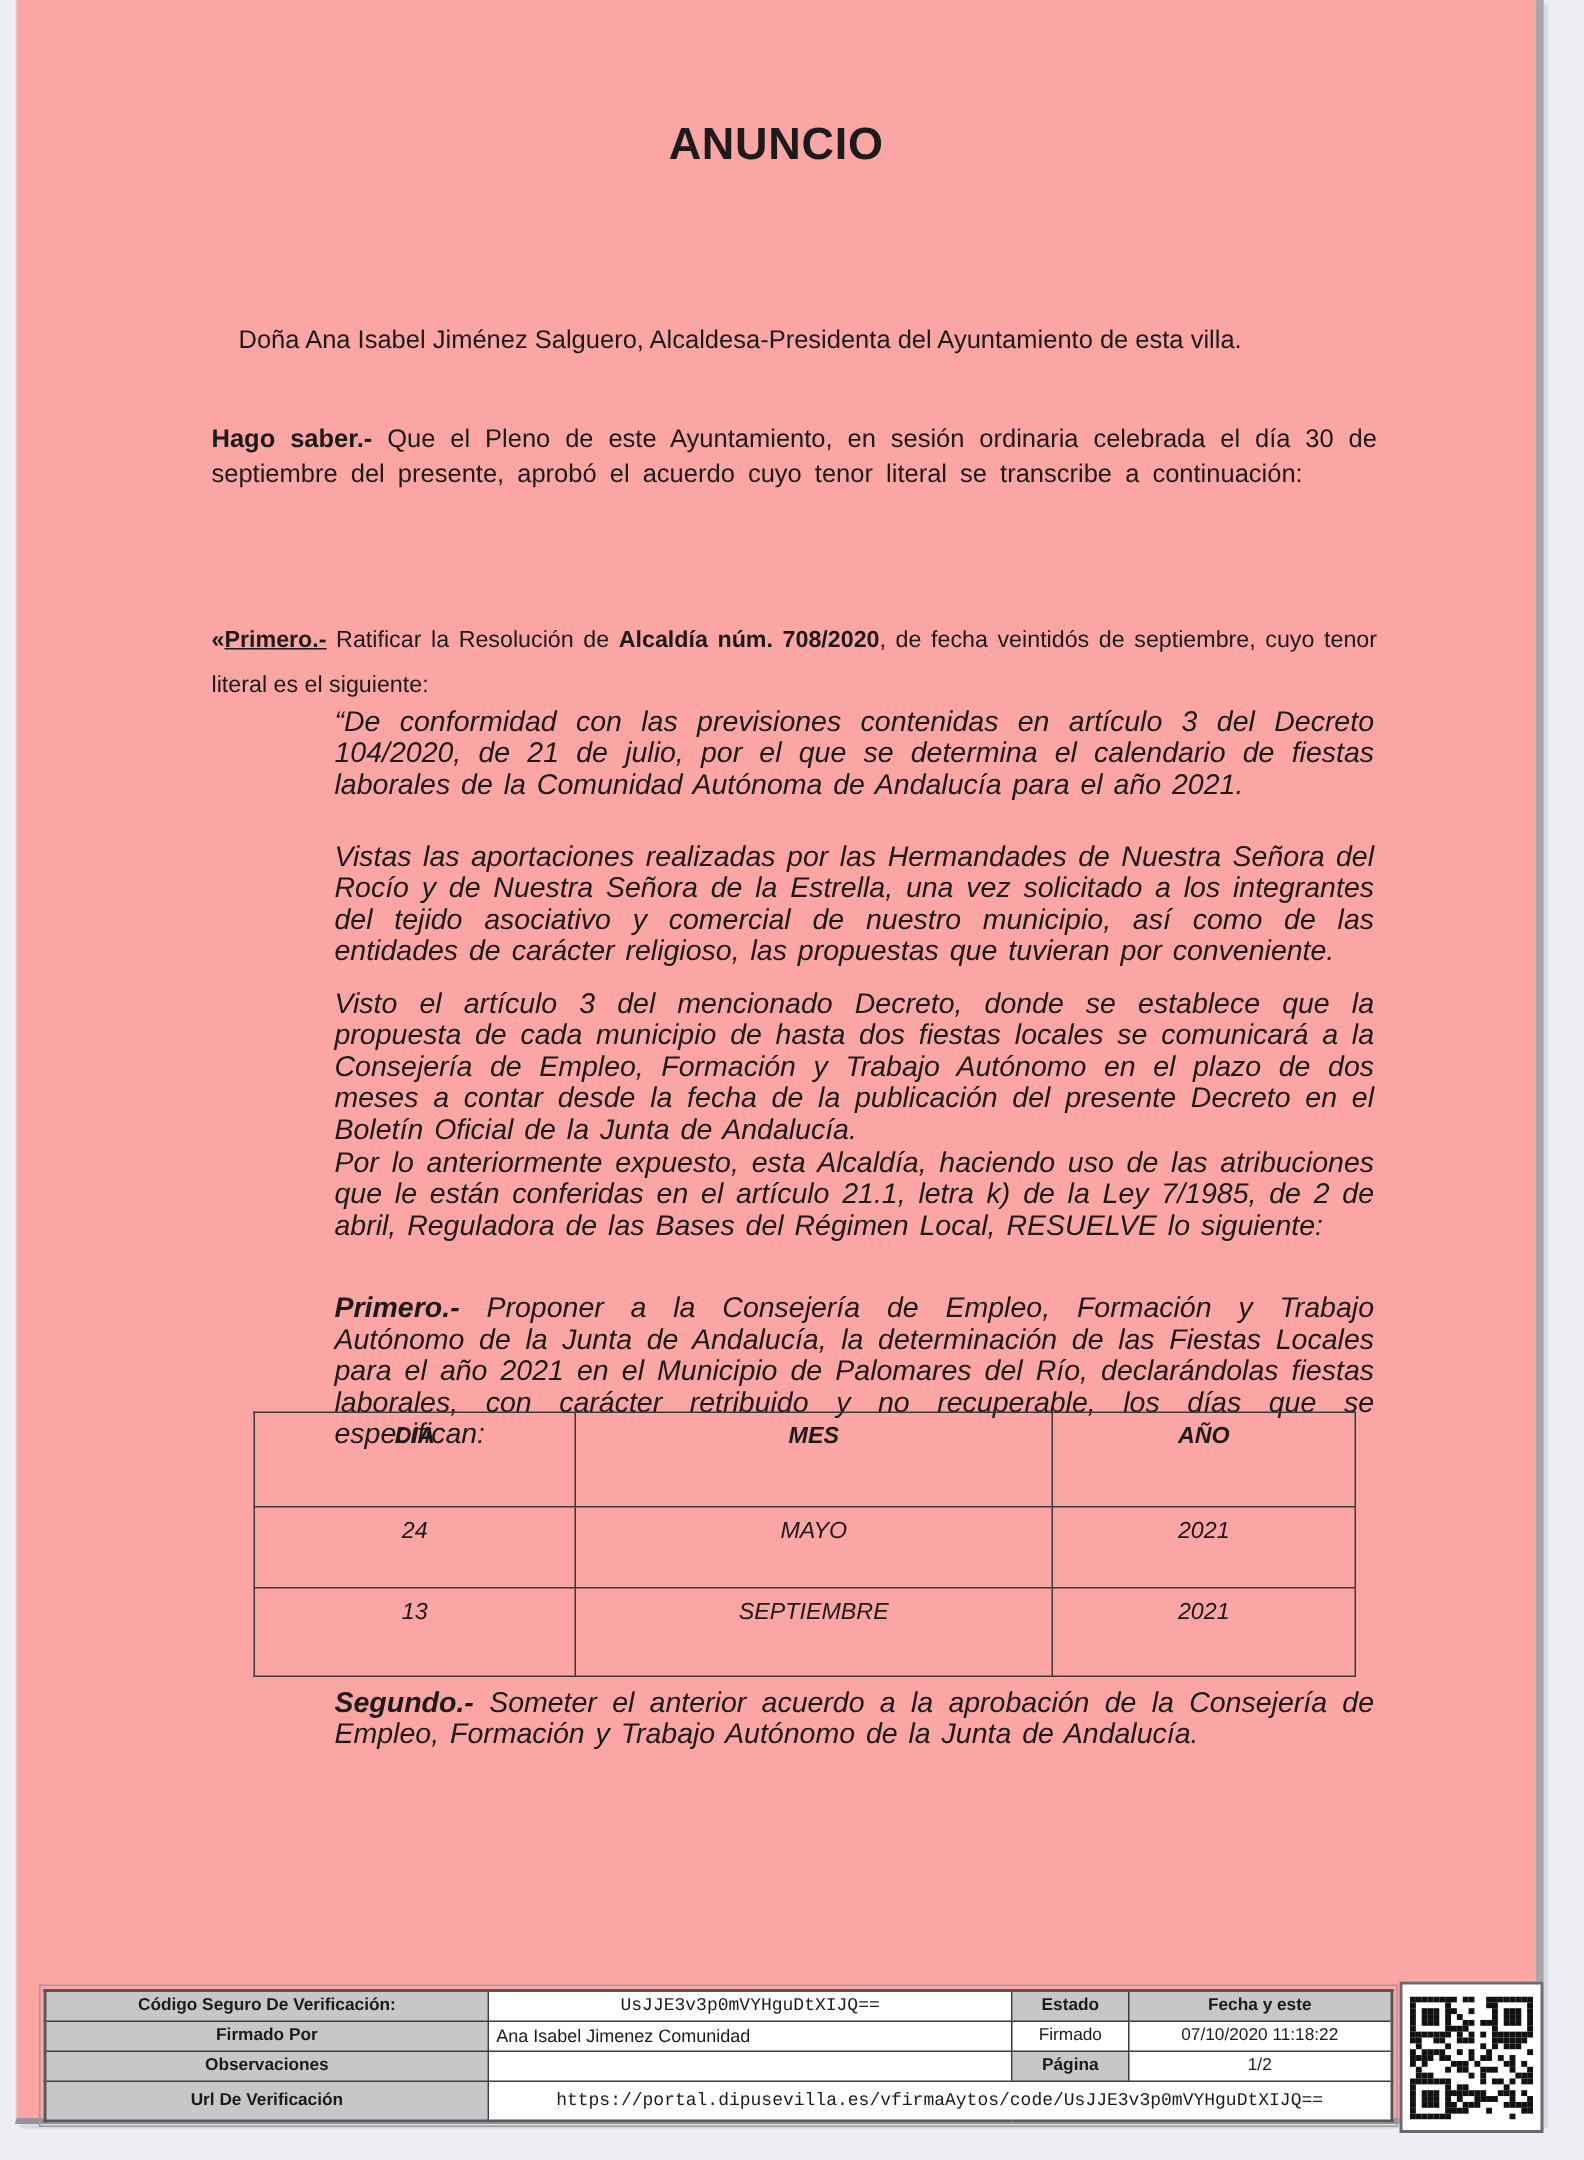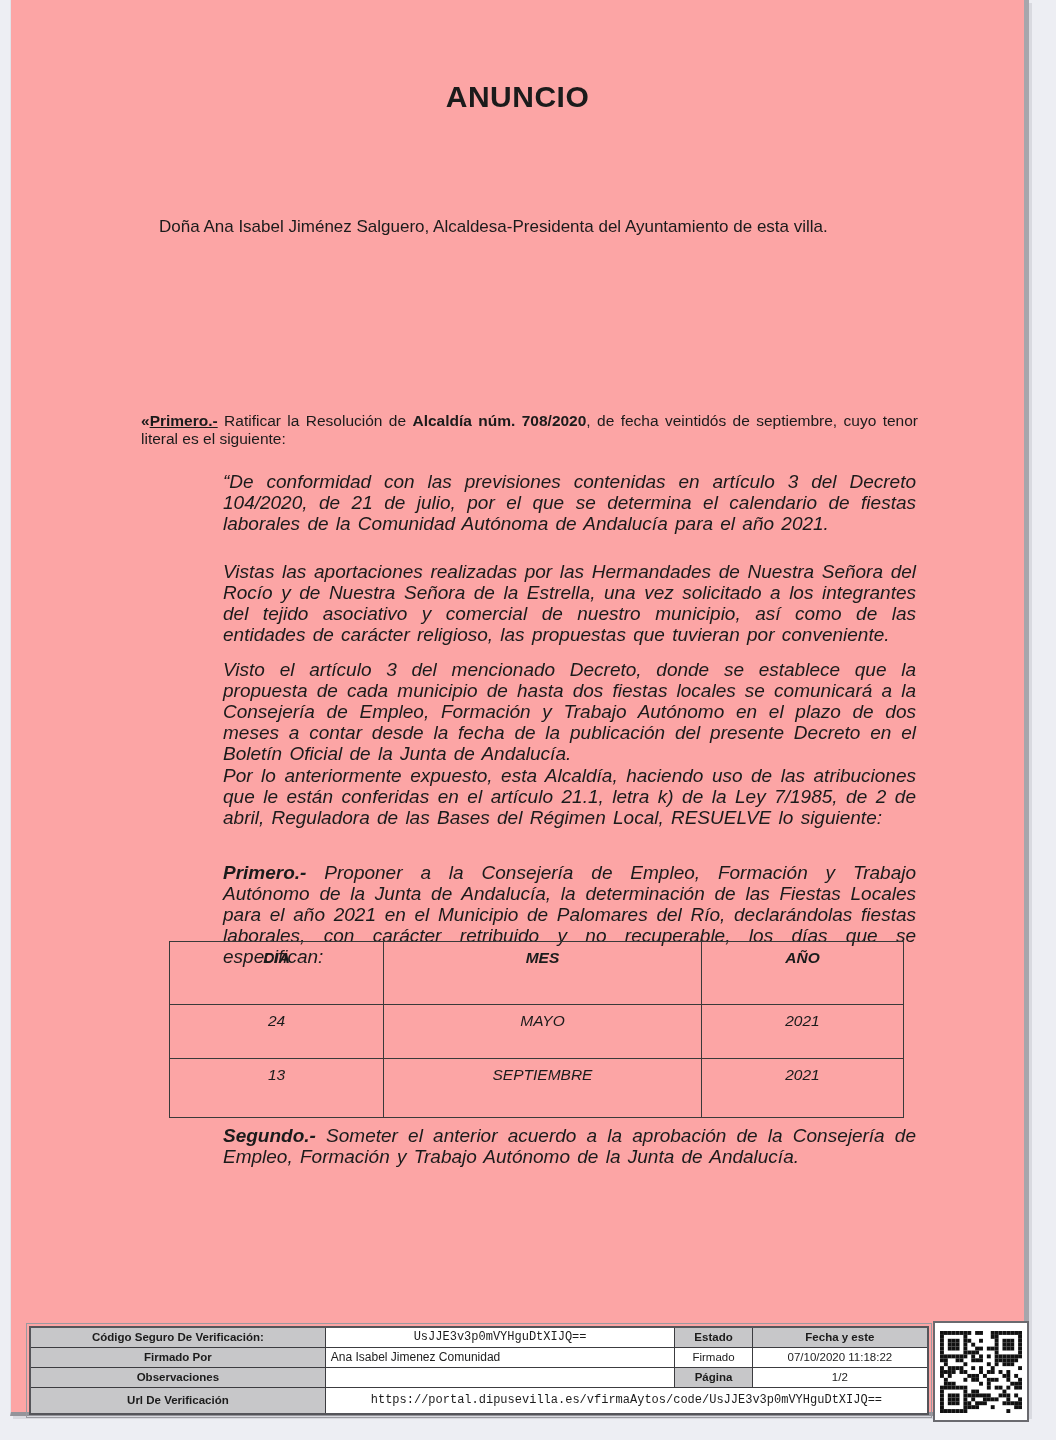--- a/index.html
+++ b/index.html
@@ -19,21 +19,21 @@
     box-shadow:3px 3px 0 #d9dae0;
   }
   .blk{position:absolute;}
   .title{
     left:118px;width:777px;top:80px;
     text-align:center;font-size:30px;font-weight:bold;letter-spacing:.5px;
   }
   .para{font-size:17px;line-height:23px;}
   .intro{left:130px;width:780px;top:198px;margin-left:18px;}
   .hago{left:130px;width:777px;top:264px;text-align:justify;word-spacing:4px;}
-  .p-small{font-size:15.5px;line-height:18px;}
+  .p-small{font-size:15.5px;line-height:30px;}
   .primero-para{left:130px;width:777px;top:396px;text-align:justify;}
   .quote{
     left:212px;width:693px;
     font-style:italic;font-size:19px;line-height:21px;
     text-align:justify;word-spacing:2px;
   }
   .q1{top:452px;} .q2{top:542px;} .q3{top:640px;} .q4{top:746px;}
   .r1{top:843px;word-spacing:3px;} .seg{top:1106px;} .ter{top:1171px;}
   .quote b{font-weight:bold;}
   .u{text-decoration:underline;}
@@ -74,20 +74,21 @@
 </style>
 </head>
 <body>
 
 <div class="page">
 
   <div class="blk title">ANUNCIO</div>
 
   <p class="blk para intro">Doña Ana Isabel Jiménez Salguero, Alcaldesa-Presidenta del Ayuntamiento de esta villa.</p>
 
+  <p class="blk para hago"><b>Hago saber.-</b> <span>Que el Pleno de este Ayuntamiento, en sesión ordinaria celebrada el día 30 de septiembre del presente, aprobó el acuerdo cuyo tenor literal se transcribe a continuación:</span></p>
 
   <p class="blk p-small primero-para"><b>«</b><b class="u">Primero.-</b><span> Ratificar la Resolución de </span><b>Alcaldía núm. 708/2020</b><span>, de fecha veintidós de septiembre, cuyo tenor literal es el siguiente:</span></p>
 
   <p class="blk quote q1">“De conformidad con las previsiones contenidas en artículo 3 del Decreto 104/2020, de 21 de julio, por el que se determina el calendario de fiestas laborales de la Comunidad Autónoma de Andalucía para el año 2021.</p>
   <p class="blk quote q2">Vistas las aportaciones realizadas por las Hermandades de Nuestra Señora del Rocío y de Nuestra Señora de la Estrella, una vez solicitado a los integrantes del tejido asociativo y comercial de nuestro municipio, así como de las entidades de carácter religioso, las propuestas que tuvieran por conveniente.</p>
   <p class="blk quote q3">Visto el artículo 3 del mencionado Decreto, donde se establece que la propuesta de cada municipio de hasta dos fiestas locales se comunicará a la Consejería de Empleo, Formación y Trabajo Autónomo en el plazo de dos meses a contar desde la fecha de la publicación del presente Decreto en el Boletín Oficial de la Junta de Andalucía.</p>
   <p class="blk quote q4">Por lo anteriormente expuesto, esta Alcaldía, haciendo uso de las atribuciones que le están conferidas en el artículo 21.1, letra k) de la Ley 7/1985, de 2 de abril, Reguladora de las Bases del Régimen Local, RESUELVE lo siguiente:</p>
 
   <p class="blk quote r1"><b>Primero.-</b> <span>Proponer a la Consejería de Empleo, Formación y Trabajo Autónomo de la Junta de Andalucía, la determinación de las Fiestas Locales para el año 2021 en el Municipio de Palomares del Río, declarándolas fiestas laborales, con carácter retribuido y no recuperable, los días que se especifican:</span></p>
 

